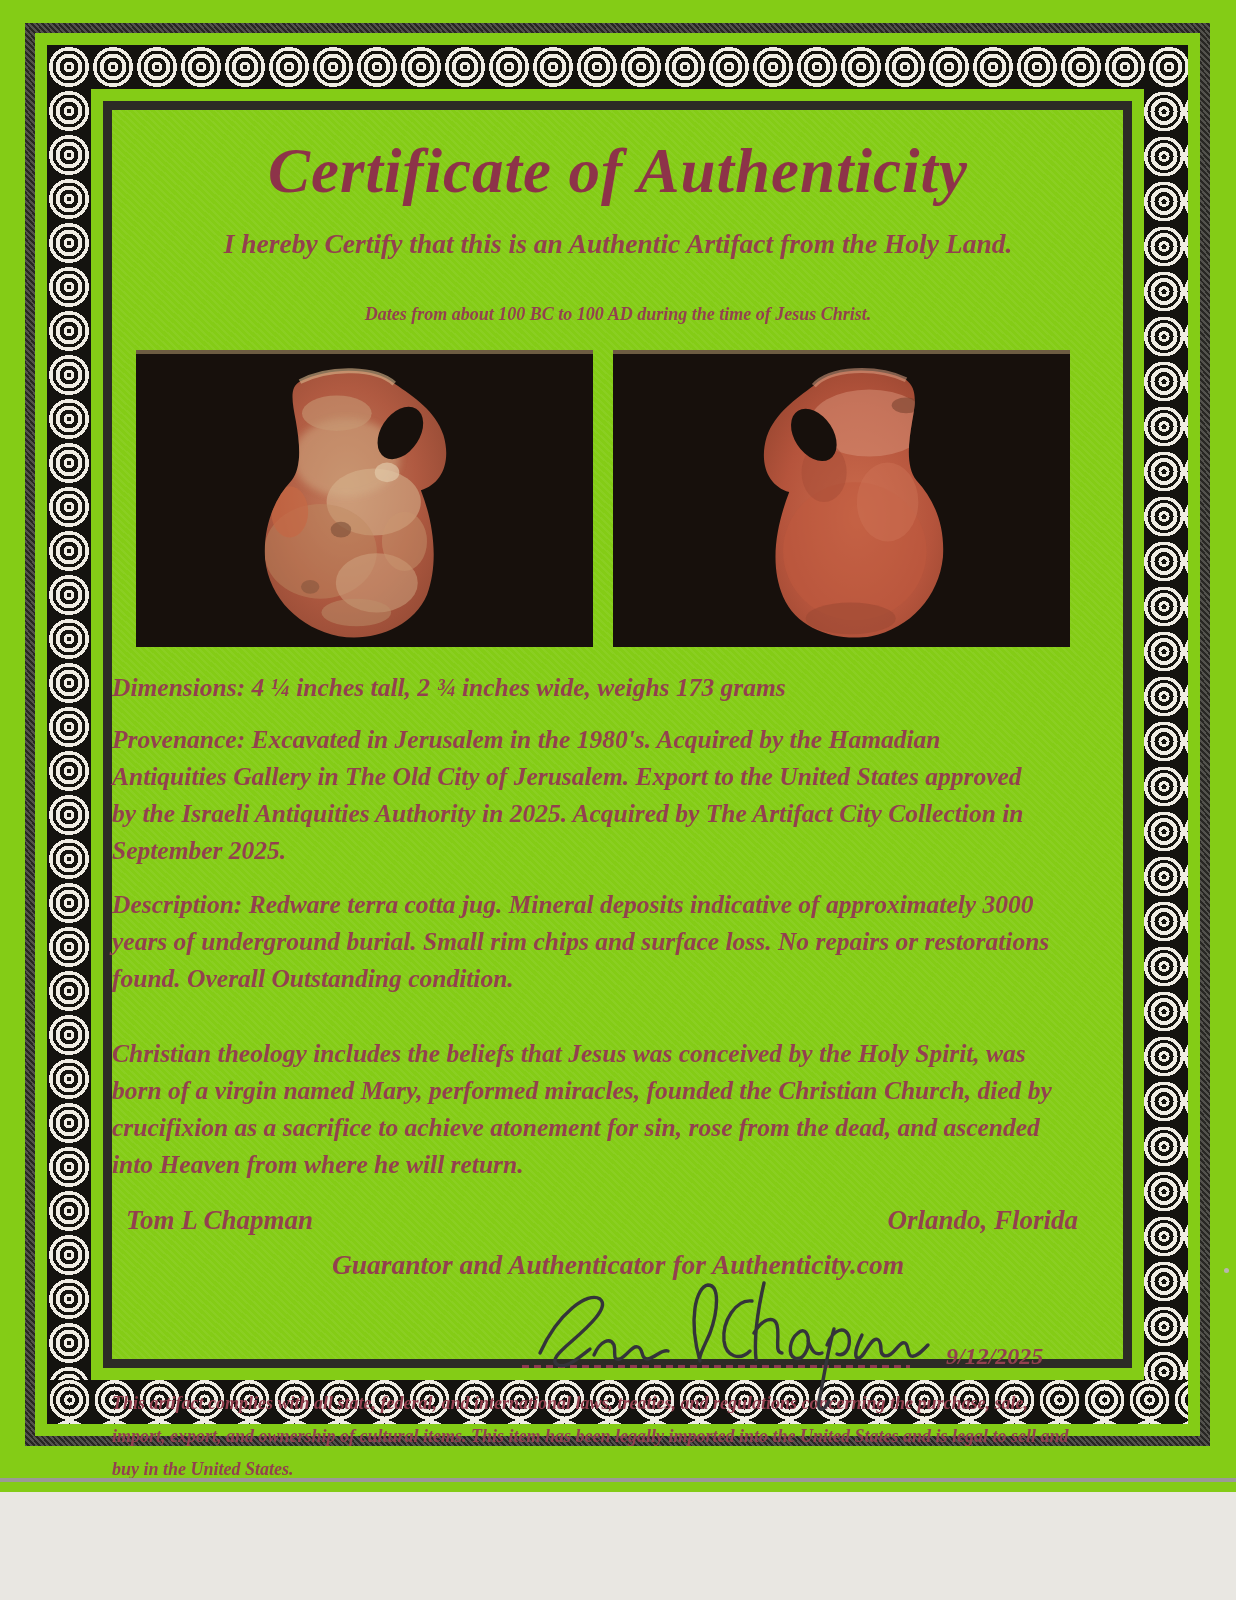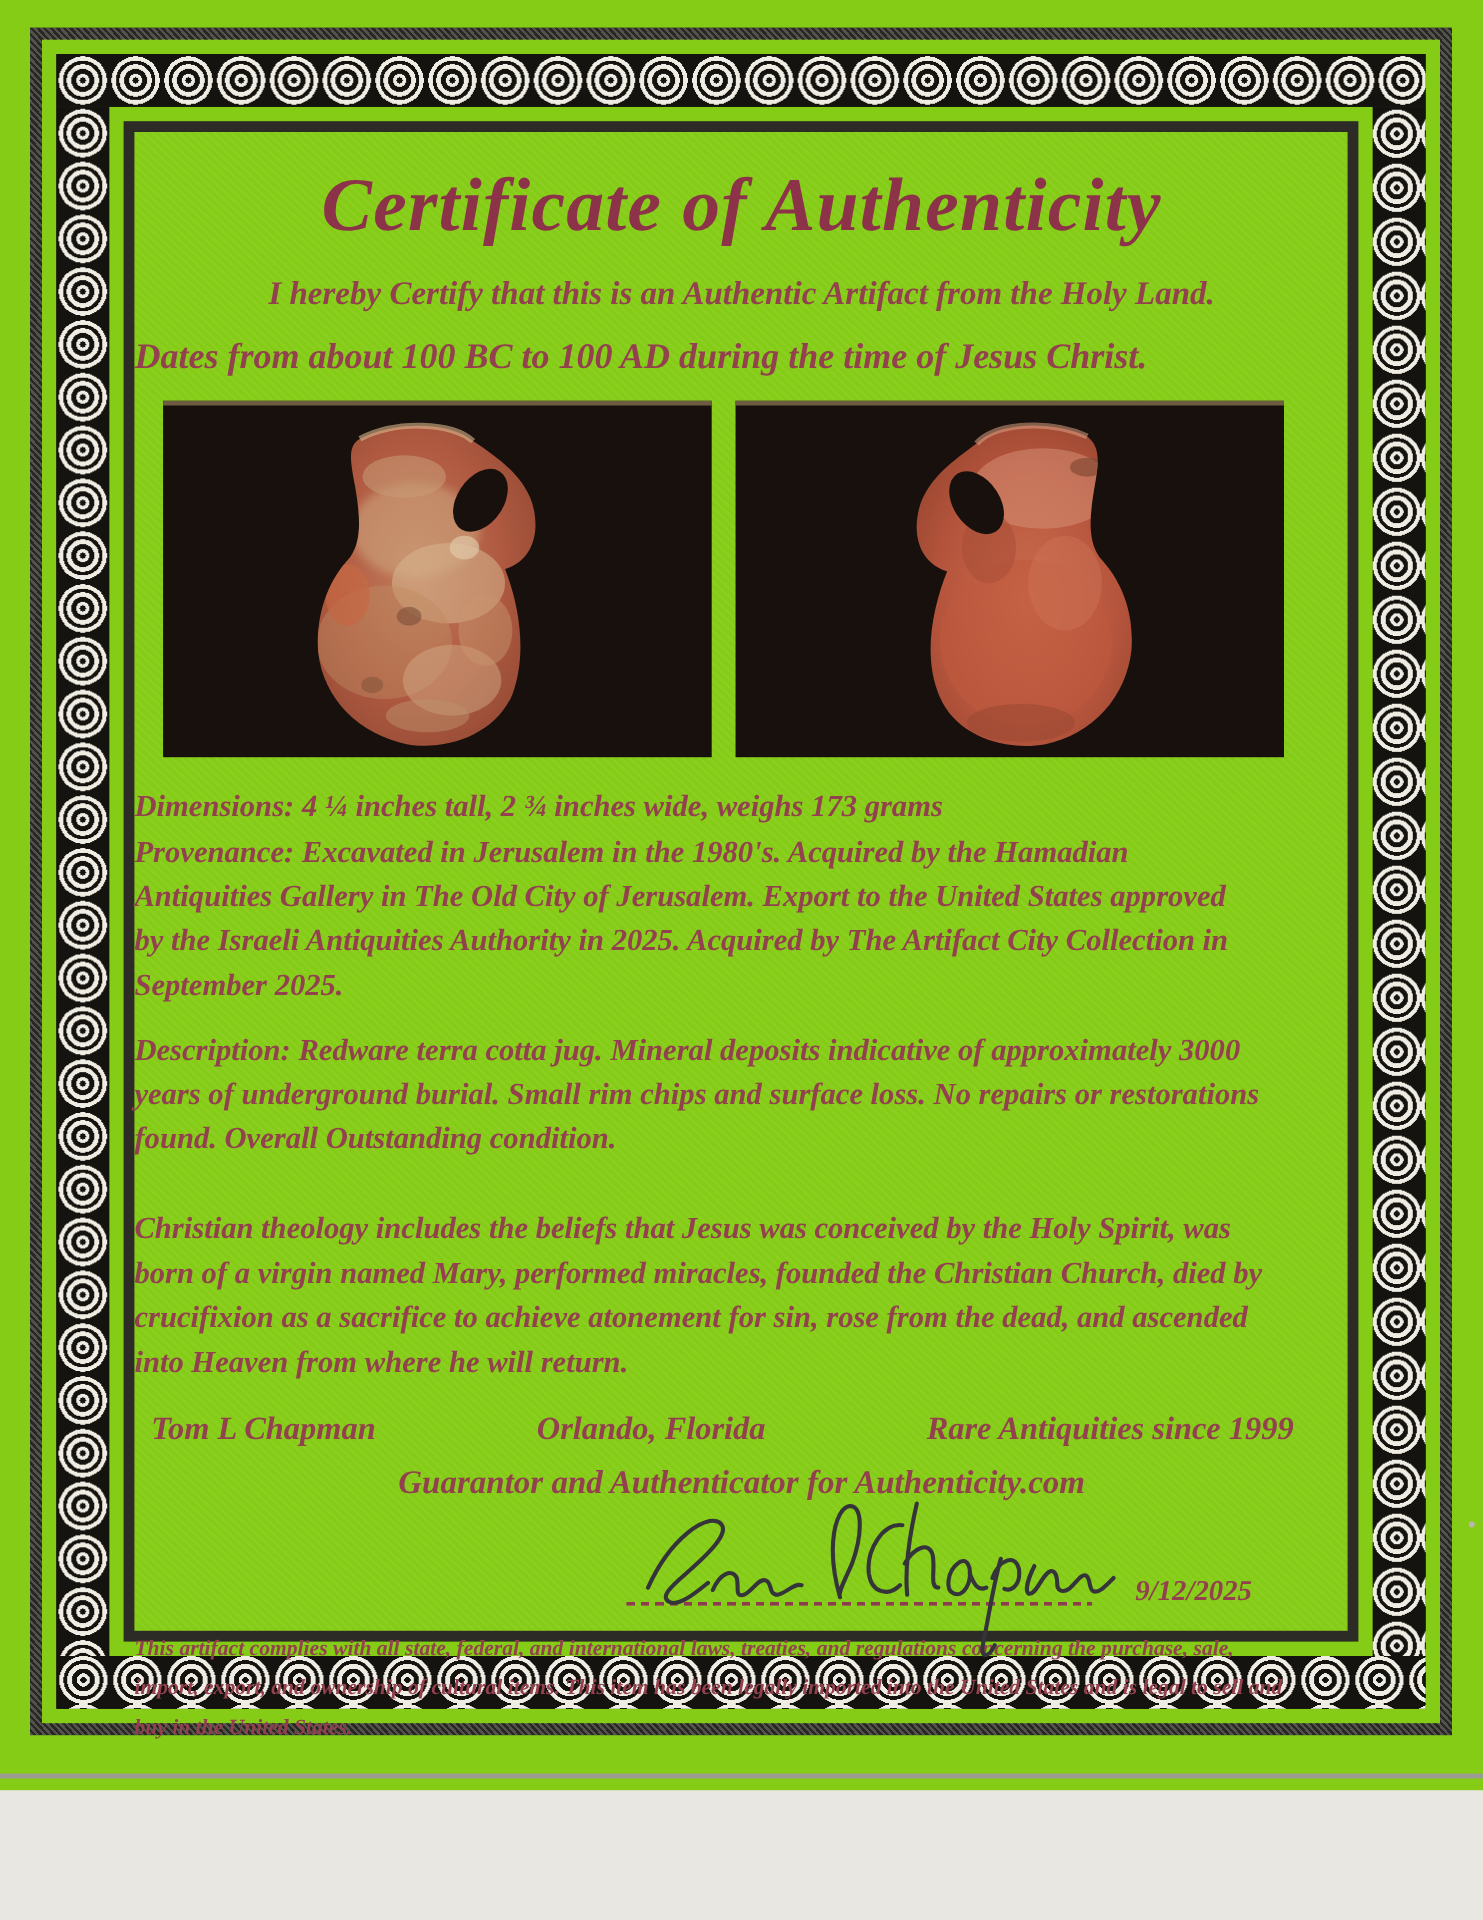--- a/index.html
+++ b/index.html
@@ -29,28 +29,28 @@
   .band-inner{position:absolute; inset:78px; border:9px solid #2c2b26;
     background:repeating-linear-gradient(43deg, rgba(255,255,255,.05) 0 2px, transparent 2px 5px) border-box;}
   
   .content{position:absolute; left:112px; top:109px; width:1012px; height:1362px;
     color:#93404f;}
   .content *{font-style:italic;}
   h1.title{margin:20px 0 0 0; text-align:center; font-size:63px; line-height:84px;
     font-weight:bold; color:#8d3349; letter-spacing:1px;}
   p.lead{margin:10px 0 0 0; text-align:center; font-size:27.5px; line-height:42px;
     font-weight:bold;}
-  p.lead2{margin:12px 0 0 0; text-align:left; font-size:30px; line-height:42px;
+  p.lead2{margin:28px 0 0 0; text-align:center; font-size:18px; line-height:42px;
     font-weight:bold;}
   .photos{margin:15px 54px 0 24px; display:flex; gap:20px; height:297px;}
   .photo{flex:1 1 0; background:#17100c; border-top:4px solid #6d5c42; overflow:hidden;}
   .photo svg{display:block; width:100%; height:100%;}
   p.body{margin:0; font-size:25.5px; line-height:37px; font-weight:bold; width:938px;}
   p.dims{margin-top:22px;}
-  p.prov{margin-top:1px;}
+  p.prov{margin-top:15px;}
   p.desc{margin-top:17px;}
   p.theo{margin-top:38px; width:948px;}
   .names{margin:22px 46px 0 14px; display:flex; justify-content:space-between;
     font-size:27px; font-weight:bold;align-items:flex-end;}
   p.guarantor{margin:13px 0 0 0; text-align:center; font-size:27.5px; font-weight:bold;}
   .sig{position:relative; height:104px; margin-top:2px;font-family:Liberation Serif, serif;}
   .sigline{position:absolute; left:410px; top:82px; width:388px; height:3px;
     background:repeating-linear-gradient(90deg,#8e3a50 0 7px, transparent 7px 12px);}
   .sig svg{position:absolute; left:398px; top:-22px; width:430px; height:150px; overflow:visible;}
   .sigdate{position:absolute; left:834px; top:60px; font-size:24px; font-weight:bold;}
@@ -146,21 +146,20 @@
 
     <p class="body prov"><b>Provenance:</b><span> Excavated in Jerusalem in the 1980's. Acquired by the Hamadian Antiquities Gallery in The Old City of Jerusalem. Export to the United States approved by the Israeli Antiquities Authority in 2025. Acquired by The Artifact City Collection in September 2025.</span></p>
 
     <p class="body desc"><b>Description:</b><span> Redware terra cotta jug. Mineral deposits indicative of approximately 3000 years of underground burial. Small rim chips and surface loss. No repairs or restorations found. Overall Outstanding condition.</span></p>
 
     <p class="body theo">Christian theology includes the beliefs that Jesus was conceived by the Holy Spirit, was born of a virgin named Mary, performed miracles, founded the Christian Church, died by crucifixion as a sacrifice to achieve atonement for sin, rose from the dead, and ascended into Heaven from where he will return.</p>
 
     <div class="names">
       <span>Tom L Chapman</span>
       <span>Orlando, Florida</span>
-      <span>Rare Antiquities since 1999</span>
     </div>
 
     <p class="guarantor">Guarantor and Authenticator for Authenticity.com</p>
 
     <div class="sig">
       <div class="sigline"></div>
       <svg viewBox="0 0 430 150">
         <g fill="none" stroke="#34343a" stroke-width="3.4" stroke-linecap="round" stroke-linejoin="round">
           <path d="M30,92 C48,52 78,30 90,38 C100,46 78,66 62,80 C48,92 40,100 48,104 C56,108 70,96 80,88"></path>
           <path d="M84,94 C90,80 100,76 104,84 C106,92 102,100 110,98 C118,94 122,84 128,86 C134,88 130,98 138,98 C146,96 152,88 158,90"></path>

